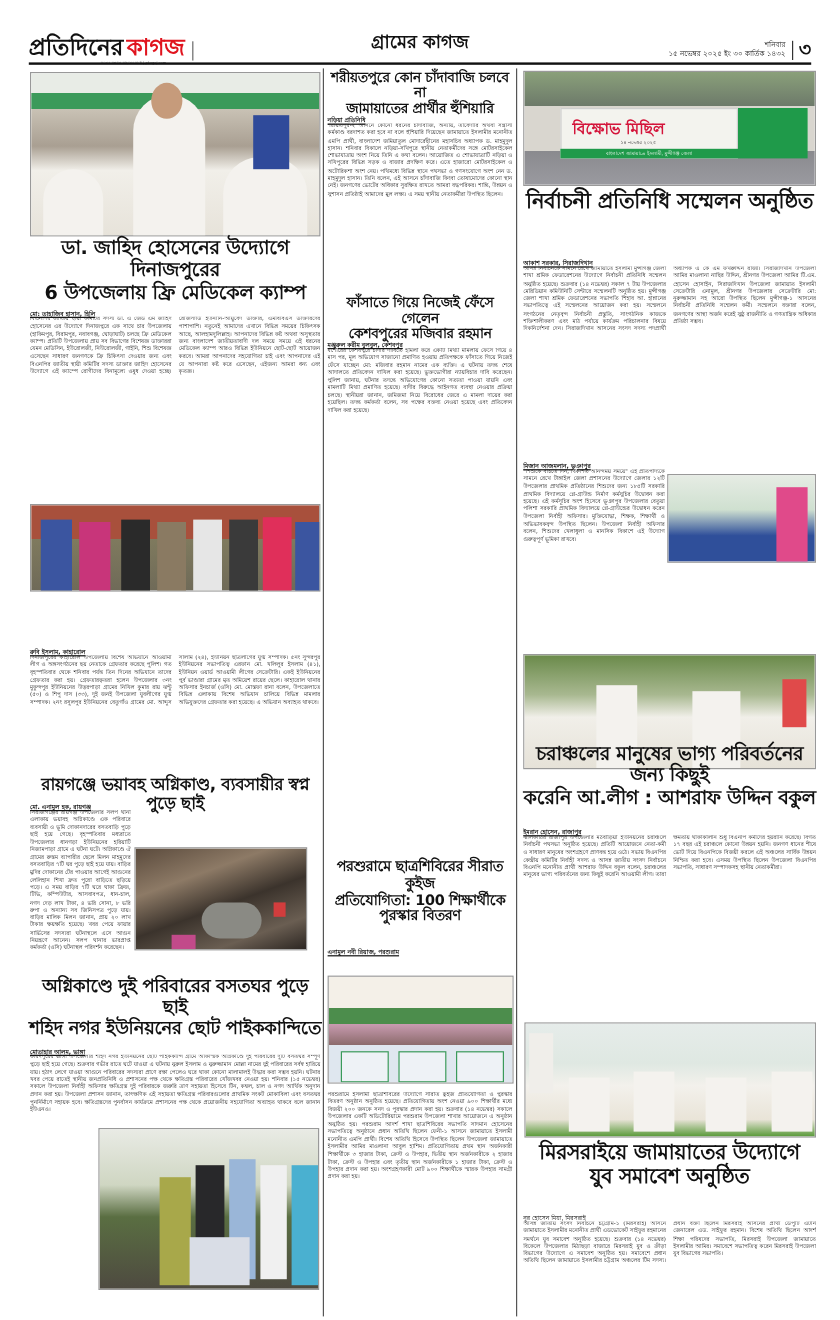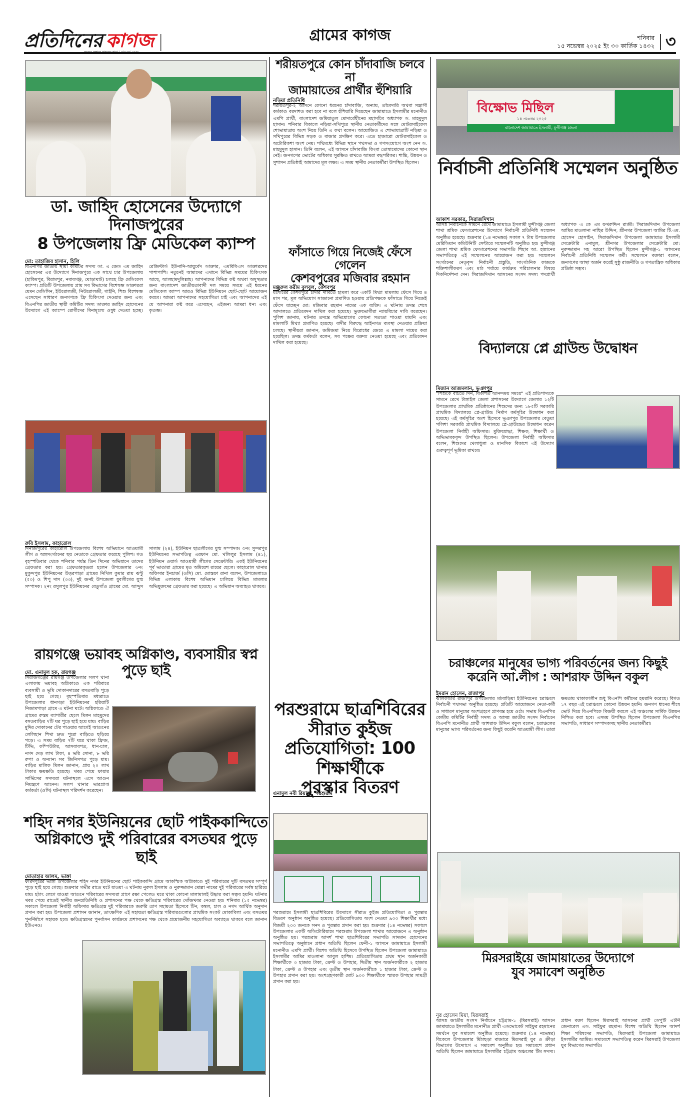--- a/index.html
+++ b/index.html
@@ -1,20 +1,20 @@
 <!DOCTYPE html>
 <html><head>
 <meta charset="utf-8">
 <style>
   * { box-sizing: border-box; margin: 0; padding: 0; }
   html, body { width: 700px; height: 1100px; background: #fff; overflow: hidden; }
   body { font-family: "DejaVu Sans", sans-serif; color: #111; position: relative; }
 
   .masthead { position: absolute; left: 24px; right: 24px; top: 26px; height: 24px; display: flex; align-items: flex-end; justify-content: space-between; }
-  .brand { display: flex; align-items: flex-end; font-family: "DejaVu Serif", serif; font-weight: bold; font-size: 19px; line-height: 1; font-style: italic; }
+  .brand { display: flex; align-items: flex-end; font-family: "DejaVu Serif", serif; font-weight: bold; font-size: 19px; line-height: 1; }
   .brand .p1 { color: #111; }
   .brand .p2 { color: #e0141e; margin-left: 3px; }
   .brand .sep { color: #888; font-weight: normal; margin-left: 4px; font-size: 16px; }
   .brand-wrap { position: relative; }
   .brand-tag { position: absolute; left: 60px; bottom: -5px; font-size: 3px; color: #444; white-space: nowrap; }
   .section-title { font-family: "DejaVu Sans", sans-serif; font-size: 15px; font-weight: bold; position: absolute; left: 50%; transform: translateX(-50%); bottom: 2px; }
   .dateblock { display: flex; align-items: flex-end; }
   .dates { text-align: right; font-size: 6px; line-height: 1.3; }
   .dates .day { font-size: 6px; }
   .pageno { margin-left: 5px; padding-left: 5px; border-left: 1px solid #333; font-size: 16px; font-weight: bold; line-height: 1; }
@@ -57,21 +57,21 @@
 <div class="photo" style="left:25px;top:60px;width:242px;height:137px;">
   <div class="bg" style="background:linear-gradient(180deg,#e8ece6 0%,#e8ece6 12%,#3b9a5a 12%,#3b9a5a 22%,#c9c2b5 22%,#a99f92 45%,#f1efe9 60%,#e7e3da 100%);"></div>
   <div style="position:absolute;left:85px;top:18px;width:60px;height:120px;background:#f4f2ee;border-radius:30px 30px 0 0;"></div>
   <div style="position:absolute;left:100px;top:8px;width:26px;height:30px;background:#c69b7b;border-radius:50%;"></div>
   <div style="position:absolute;left:10px;top:80px;width:50px;height:57px;background:#f4f2ee;border-radius:25px 25px 0 0;"></div>
   <div style="position:absolute;left:160px;top:70px;width:70px;height:67px;background:#f4f2ee;border-radius:30px 30px 0 0;"></div>
   <div style="position:absolute;left:185px;top:35px;width:30px;height:45px;background:#2f4a9a;"></div>
 </div>
 <div class="hl" style="left:24px;top:198px;width:244px;font-size:16px;">
   <div>ডা. জাহিদ হোসেনের উদ্যোগে দিনাজপুরের</div>
-  <div>8 উপজেলায় ফ্রি মেডিকেল ক্যাম্প</div>
+  <div>6 উপজেলায় ফ্রি মেডিকেল ক্যাম্প</div>
 </div>
 <div class="byline" style="left:25px;top:258px;">মো: তাহাজিব হাসান, হিলি</div>
 <div class="body cols2" style="left:25px;top:264px;width:242px;height:150px;">বিএনপির জাতীয় স্থায়ী কমিটির সদস্য ডা. এ জেড এম জাহিদ হোসেনের এর উদ্যোগে দিনাজপুরে এক সাথে চার উপজেলায় (হাকিমপুর, বিরামপুর, নবাবগঞ্জ, ঘোড়াঘাট) চলছে ফ্রি মেডিকেল ক্যাম্প। প্রতিটি উপজেলায় প্রায় সব বিভাগের বিশেষজ্ঞ ডাক্তাররা যেমন মেডিসিন, ইউরোলজী, নিউরোলজী, গাইনি, শিশু বিশেষজ্ঞ এসেছেন সাধারণ জনগণকে ফ্রি চিকিৎসা দেওয়ার জন্য এবং বিএনপির জাতীয় স্থায়ী কমিটির সদস্য ডাক্তার জাহিদ হোসেনের উদ্যোগে এই ক্যাম্পে রোগীদের বিনামূল্যে ওষুধ দেওয়া হচ্ছে। রেজিস্টার্ড ইউনানি-আয়ুর্বেদ ডাক্তার, এমবিবিএস ডাক্তারদের পাশাপাশি। নতুনেই আমাদের এখানে বিভিন্ন সময়ের চিকিৎসক আছে, আলহামদুলিল্লাহ। আপনাদের বিভিন্ন কষ্ট অথবা অসুস্থতার জন্য বাংলাদেশ জাতীয়তাবাদী দল সময়ে সময়ে এই ধরনের মেডিকেল ক্যাম্প আরও বিভিন্ন ইউনিয়নে ছোট-ছোট আয়োজন করবে। আমরা আপনাদের সহযোগিতা চাই এবং আপনাদের এই যে আপনারা কষ্ট করে এসেছেন, এইজন্য আমরা ধন্য এবং কৃতজ্ঞ।</div>
 
 <div class="photo" style="left:25px;top:420px;width:242px;height:73px;">
   <div class="bg" style="background:linear-gradient(180deg,#a8503c 0%,#a8503c 40%,#7f7a5e 40%,#6f6a58 100%);"></div>
   <div style="position:absolute;left:8px;top:12px;width:26px;height:61px;background:#3b55a0;"></div>
   <div style="position:absolute;left:40px;top:14px;width:26px;height:59px;background:#c8357a;"></div>
   <div style="position:absolute;left:75px;top:12px;width:24px;height:61px;background:#2a2a2a;"></div>
   <div style="position:absolute;left:105px;top:14px;width:24px;height:59px;background:#8a7a62;"></div>
@@ -87,22 +87,22 @@
 <div class="hl" style="left:24px;top:646px;width:244px;font-size:14px;">রায়গঞ্জে ভয়াবহ অগ্নিকাণ্ড, ব্যবসায়ীর স্বপ্ন পুড়ে ছাই</div>
 <div class="byline" style="left:25px;top:669px;">মো. এনামুল হক, রায়গঞ্জ</div>
 <div class="body" style="left:25px;top:675px;width:84px;height:130px;">সিরাজগঞ্জের রায়গঞ্জ উপজেলার সলপ থানা এলাকায় ভয়াবহ অগ্নিকাণ্ডে এক পরিবারে ব্যবসায়ী ও ভূমি দোকানদারের বসতবাড়ি পুড়ে ছাই হয়ে গেছে। বৃহস্পতিবার মধ্যরাতে উপজেলার ধানগড়া ইউনিয়নের হরিয়াটি নিজামপাড়া গ্রামে এ ঘটনা ঘটে। অগ্নিকাণ্ডে ঐ গ্রামের রুস্তম ব্যাপারীর ছেলে মিলন মাহমুদের বসতবাড়ির ৭টি ঘর পুড়ে ছাই হয়ে যায়। বাড়ির মুদির দোকানের টের পাওয়ার আগেই আগুনের লেলিহান শিখা দ্রুত পুরো বাড়িতে ছড়িয়ে পড়ে। এ সময় বাড়ির ৭টি ঘরে থাকা ফ্রিজ, টিভি, কম্পিউটার, আসবাবপত্র, ধান-চাল, নগদ দেড় লাখ টাকা, ৪ ভরি সোনা, ৮ ভরি রুপা ও অন্যান্য সব জিনিসপত্র পুড়ে যায়। বাড়ির মালিক মিলন জানান, প্রায় ২০ লাখ টাকার ক্ষয়ক্ষতি হয়েছে। খবর পেয়ে ফায়ার সার্ভিসের সদস্যরা ঘটনাস্থলে এসে আগুন নিয়ন্ত্রণে আনেন। সলপ থানার ভারপ্রাপ্ত কর্মকর্তা (ওসি) ঘটনাস্থল পরিদর্শন করেছেন।</div>
 <div class="photo" style="left:112px;top:706px;width:144px;height:86px;">
   <div class="bg" style="background:linear-gradient(160deg,#5a4a3c 0%,#8d7a66 30%,#3b332c 55%,#6a5e52 80%,#2c2622 100%);"></div>
   <div style="position:absolute;left:55px;top:45px;width:50px;height:30px;background:#8a8a84;border-radius:20px;"></div>
   <div style="position:absolute;left:115px;top:45px;width:10px;height:12px;background:#d23d3d;"></div>
   <div style="position:absolute;left:30px;top:72px;width:20px;height:12px;background:#c24a8a;"></div>
 </div>
 <div class="hl" style="left:24px;top:814px;width:244px;font-size:15px;">
+  <div>অগ্নিকাণ্ডে দুই পরিবারের বসতঘর পুড়ে ছাই</div>
   <div>শহিদ নগর ইউনিয়নের ছোট পাইককান্দিতে</div>
-  <div>অগ্নিকাণ্ডে দুই পরিবারের বসতঘর পুড়ে ছাই</div>
 </div>
 <div class="byline" style="left:25px;top:873px;">মোতাহার আলম, ভাঙ্গা</div>
 <div class="body" style="left:25px;top:879px;width:242px;height:60px;">ফরিদপুরের ভাঙ্গা উপজেলার শহিদ নগর ইউনিয়নের ছোট পাইককান্দি গ্রামে আকস্মিক অগ্নিকাণ্ডে দুই পরিবারের দুটি বসতঘর সম্পূর্ণ পুড়ে ছাই হয়ে গেছে। শুক্রবার গভীর রাতে ঘটে যাওয়া এ ঘটনায় নুরুল ইসলাম ও নুরুজ্জামান মোল্লা নামের দুই পরিবারের সর্বস্ব হারিয়ে যায়। হঠাৎ লেগে যাওয়া আগুনে পরিবারের সদস্যরা প্রাণে রক্ষা পেলেও ঘরে থাকা কোনো মালামালই উদ্ধার করা সম্ভব হয়নি। ঘটনার খবর পেয়ে রাতেই স্থানীয় জনপ্রতিনিধি ও প্রশাসনের পক্ষ থেকে ক্ষতিগ্রস্ত পরিবারের খোঁজখবর নেওয়া হয়। শনিবার (১৫ নভেম্বর) সকালে উপজেলা নির্বাহী অফিসার ক্ষতিগ্রস্ত দুই পরিবারকে জরুরি ত্রাণ সহায়তা হিসেবে টিন, কম্বল, চাল ও নগদ আর্থিক অনুদান প্রদান করা হয়। উপজেলা প্রশাসন জানান, তাৎক্ষণিক এই সহায়তা ক্ষতিগ্রস্ত পরিবারগুলোর প্রাথমিক সংকট মোকাবিলা এবং বসতঘর পুনর্নির্মাণে সহায়ক হবে। ক্ষতিগ্রস্তদের পুনর্বাসন কার্যক্রমে প্রশাসনের পক্ষ থেকে প্রয়োজনীয় সহযোগিতা অব্যাহত থাকবে বলে জানান ইউএনও।</div>
 <div class="photo" style="left:82px;top:940px;width:184px;height:135px;">
   <div class="bg" style="background:linear-gradient(180deg,#e9ebe5 0%,#cfd6c2 35%,#5a6e42 55%,#4e4a40 100%);"></div>
   <div style="position:absolute;left:50px;top:40px;width:26px;height:90px;background:#a8a84a;"></div>
   <div style="position:absolute;left:80px;top:30px;width:24px;height:95px;background:#28282a;"></div>
   <div style="position:absolute;left:108px;top:25px;width:22px;height:100px;background:#9ab6d8;"></div>
   <div style="position:absolute;left:134px;top:30px;width:22px;height:95px;background:#f0f0f0;"></div>
   <div style="position:absolute;left:160px;top:30px;width:24px;height:100px;background:#4ab0d0;"></div>
@@ -116,21 +116,21 @@
   <div>জামায়াতের প্রার্থীর হুঁশিয়ারি</div>
 </div>
 <div class="byline" style="left:273px;top:97px;">নড়িয়া প্রতিনিধি</div>
 <div class="body" style="left:273px;top:103px;width:154px;height:138px;">শরীয়তপুর-২ আসনে কোনো ধরনের চাঁদাবাজি, অন্যায়, তাঁবেদারি অথবা সন্ত্রাসী কর্মকাণ্ড বরদাশত করা হবে না বলে হুঁশিয়ারি দিয়েছেন জামায়াতে ইসলামীর মনোনীত এমপি প্রার্থী, বাংলাদেশ জমিয়াতুল মোদার্রেছীনের মহাসচিব অধ্যাপক ড. মাহমুদুল হাসান। শনিবার বিকালে নড়িয়া-সখিপুরে স্থানীয় নেতাকর্মীদের সঙ্গে মোটরসাইকেল শোভাযাত্রায় অংশ নিয়ে তিনি এ কথা বলেন। আয়োজিত এ শোভাযাত্রাটি নড়িয়া ও সখিপুরের বিভিন্ন সড়ক ও বাজার প্রদক্ষিণ করে। এতে হাজারো মোটরসাইকেল ও অটোরিকশা অংশ নেয়। পথিমধ্যে বিভিন্ন স্থানে পথসভা ও গণসংযোগে অংশ নেন ড. মাহমুদুল হাসান। তিনি বলেন, এই আসনে চাঁদাবাজি কিংবা তোষামোদের কোনো স্থান নেই। জনগণের ভোটের অধিকার সুরক্ষিত রাখতে আমরা বদ্ধপরিকর। শান্তি, উন্নয়ন ও সুশাসন প্রতিষ্ঠাই আমাদের মূল লক্ষ্য। এ সময় স্থানীয় নেতাকর্মীরা উপস্থিত ছিলেন।</div>
 <div class="hl" style="left:272px;top:246px;width:156px;font-size:11.5px;">
   <div>ফাঁসাতে গিয়ে নিজেই ফেঁসে গেলেন</div>
   <div>কেশবপুরের মজিবার রহমান</div>
 </div>
 <div class="byline" style="left:273px;top:284px;">মঞ্জুরুল করীম বুলবুল, কেশবপুর</div>
 <div class="body" style="left:273px;top:290px;width:154px;height:422px;">যশোরের কেশবপুরে চাঁদার দাবিতে হামলা করে একটি মিথ্যা মামলায় ফেঁসে গিয়ে ৪ মাস পর, মূল অভিযোগ সাজানো প্রমাণিত হওয়ায় প্রতিপক্ষকে ফাঁসাতে গিয়ে নিজেই ফেঁসে যাচ্ছেন মো: মজিবার রহমান নামের এক ব্যক্তি। এ ঘটনায় তদন্ত শেষে আদালতে প্রতিবেদন দাখিল করা হয়েছে। ভুক্তভোগীরা ন্যায়বিচার দাবি করেছেন। পুলিশ জানায়, ঘটনার তদন্তে অভিযোগের কোনো সত্যতা পাওয়া যায়নি এবং মামলাটি মিথ্যা প্রমাণিত হয়েছে। বাদীর বিরুদ্ধে আইনগত ব্যবস্থা নেওয়ার প্রক্রিয়া চলছে। স্থানীয়রা জানান, জমিজমা নিয়ে বিরোধের জেরে এ মামলা দায়ের করা হয়েছিল। তদন্ত কর্মকর্তা বলেন, সব পক্ষের বক্তব্য নেওয়া হয়েছে এবং প্রতিবেদন দাখিল করা হয়েছে।</div>
-<div class="hl" style="left:272px;top:700px;width:156px;font-size:17px;">
+<div class="hl" style="left:272px;top:716px;width:156px;font-size:12px;">
   <div>পরশুরামে ছাত্রশিবিরের সীরাত কুইজ</div>
   <div>প্রতিযোগিতা: 100 শিক্ষার্থীকে</div>
   <div>পুরস্কার বিতরণ</div>
 </div>
 <div class="byline" style="left:273px;top:790px;">এনামুল নবী রিয়াজ, পরশুরাম</div>
 <div class="photo" style="left:273px;top:813px;width:155px;height:90px;">
   <div class="bg" style="background:linear-gradient(180deg,#f4f0e8 0%,#f4f0e8 30%,#4c8d4c 30%,#4c8d4c 45%,#c89bb0 45%,#8a6a6a 65%,#dfe7ef 65%,#dfe7ef 100%);"></div>
   <div style="position:absolute;left:10px;top:62px;width:40px;height:26px;background:#eef2f6;border:1px solid #3a9a5a;"></div>
   <div style="position:absolute;left:58px;top:62px;width:40px;height:26px;background:#eef2f6;border:1px solid #3a9a5a;"></div>
   <div style="position:absolute;left:106px;top:62px;width:40px;height:26px;background:#eef2f6;border:1px solid #3a9a5a;"></div>
@@ -146,46 +146,45 @@
   <div class="banner-text" style="left:40px;top:38px;">বিক্ষোভ মিছিল</div>
   <div style="position:absolute;left:80px;top:56px;font-size:4px;color:#333;">১৪ নভেম্বর ২০২৫</div>
   <div style="position:absolute;left:30px;top:64px;width:148px;height:8px;background:#1f9a4a;color:#fff;font-size:4px;line-height:8px;text-align:center;">বাংলাদেশ জামায়াতে ইসলামী, মুন্সীগঞ্জ জেলা</div>
 </div>
 <div class="hl" style="left:434px;top:158px;width:248px;font-size:17.5px;">
   <div>নির্বাচনী প্রতিনিধি সম্মেলন অনুষ্ঠিত</div>
 </div>
 <div class="byline" style="left:436px;top:216px;">আকাশ সরকার, সিরাজদিখান</div>
 <div class="body cols2" style="left:436px;top:222px;width:244px;height:112px;">আসন্ন নির্বাচনকে সামনে রেখে জামায়াতে ইসলামী মুন্সীগঞ্জ জেলা শাখা শ্রমিক ফেডারেশনের উদ্যোগে নির্বাচনী প্রতিনিধি সম্মেলন অনুষ্ঠিত হয়েছে। শুক্রবার (১৪ নভেম্বর) সকাল ৭ টায় উপজেলার মেরিডিয়ান কমিউনিটি সেন্টারে সম্মেলনটি অনুষ্ঠিত হয়। মুন্সীগঞ্জ জেলা শাখা শ্রমিক ফেডারেশনের সভাপতি শিহাব আ. হান্নানের সভাপতিত্বে এই সম্মেলনের আয়োজন করা হয়। সম্মেলনে সংগঠনের নেতৃবৃন্দ নির্বাচনী প্রস্তুতি, সাংগঠনিক কাজকে শক্তিশালীকরণ এবং মাঠ পর্যায়ে কার্যক্রম পরিচালনার বিষয়ে দিকনির্দেশনা দেন। সিরাজদিখান আসনের সংসদ সদস্য পদপ্রার্থী অধ্যাপক এ কে এম ফখরুদ্দিন রাজী। সিরাজদিখান উপজেলা আমির মাওলানা নাছির উদ্দিন, শ্রীনগর উপজেলা আমির টি.এম. হোসেন হোসাইন, সিরাজদিখান উপজেলা জামায়াত ইসলামী সেক্রেটারি এনামুল, শ্রীনগর উপজেলার সেক্রেটারি মো: নুরুজ্জামান সহ আরো উপস্থিত ছিলেন মুন্সীগঞ্জ-১ আসনের নির্বাচনী প্রতিনিধি সম্মেলন কর্মী। সম্মেলনে বক্তারা বলেন, জনগণের আস্থা অর্জন করেই সুষ্ঠু রাজনীতি ও গণতান্ত্রিক অধিকার প্রতিষ্ঠা সম্ভব।</div>
 <div class="hl" style="left:434px;top:340px;width:248px;font-size:14px;">
-  <div>বিদ্যালয়ে প্লে গ্রাউন্ড উদ্বোধন</div>
 </div>
 <div class="byline" style="left:436px;top:385px;">মিজান আজমলান, ভূঞাপুর</div>
 <div class="body" style="left:436px;top:391px;width:118px;height:140px;">"শিশুকে বাঁচতে দিন, বিকশিত আনন্দময় সময়ে" এই প্রতিপাদ্যকে সামনে রেখে টাঙ্গাইল জেলা প্রশাসনের উদ্যোগে জেলার ১২টি উপজেলার প্রাথমিক প্রতিষ্ঠানের শিশুদের জন্য ১৮৫টি সরকারি প্রাথমিক বিদ্যালয়ে প্লে-গ্রাউন্ড নির্মাণ কর্মসূচির উদ্বোধন করা হয়েছে। এই কর্মসূচির অংশ হিসেবে ভূঞাপুর উপজেলার বেতুয়া পলিশা সরকারি প্রাথমিক বিদ্যালয়ে প্লে-গ্রাউন্ডের উদ্বোধন করেন উপজেলা নির্বাহী অফিসার। মুক্তিযোদ্ধা, শিক্ষক, শিক্ষার্থী ও অভিভাবকবৃন্দ উপস্থিত ছিলেন। উপজেলা নির্বাহী অফিসার বলেন, শিশুদের খেলাধুলা ও মানসিক বিকাশে এই উদ্যোগ গুরুত্বপূর্ণ ভূমিকা রাখবে।</div>
 <div class="photo" style="left:556px;top:395px;width:124px;height:74px;">
   <div class="bg" style="background:linear-gradient(180deg,#e6ece4 0%,#cfe0d0 40%,#2f4f9a 70%,#2f4f9a 100%);"></div>
   <div style="position:absolute;left:90px;top:10px;width:26px;height:64px;background:#e04a8a;"></div>
 </div>
 <div class="photo" style="left:436px;top:545px;width:244px;height:96px;">
   <div class="bg" style="background:linear-gradient(180deg,#6a8a4a 0%,#a8b890 35%,#f1efe9 55%,#e6e2d8 100%);"></div>
   <div style="position:absolute;left:60px;top:25px;width:34px;height:71px;background:#f4f2ee;"></div>
   <div style="position:absolute;left:140px;top:30px;width:40px;height:66px;background:#f4f2ee;"></div>
   <div style="position:absolute;left:215px;top:20px;width:20px;height:40px;background:#e04a4a;"></div>
 </div>
-<div class="hl" style="left:434px;top:657px;width:248px;font-size:12px;">
+<div class="hl" style="left:434px;top:619px;width:248px;font-size:16px;">
   <div>চরাঞ্চলের মানুষের ভাগ্য পরিবর্তনের জন্য কিছুই</div>
   <div>করেনি আ.লীগ : আশরাফ উদ্দিন বকুল</div>
 </div>
 <div class="byline" style="left:436px;top:690px;">ইমরান হোসেন, রাজাপুর</div>
 <div class="body cols2" style="left:436px;top:696px;width:244px;height:150px;">ঝালকাঠির রাজাপুর উপজেলার মঠবাড়িয়া ইউনিয়নের চরাঞ্চলে নির্বাচনী পথসভা অনুষ্ঠিত হয়েছে। প্রতিটি আয়োজনে নেতা-কর্মী ও সাধারণ মানুষের অংশগ্রহণে প্রাণবন্ত হয়ে ওঠে। সভায় বিএনপির কেন্দ্রীয় কমিটির নির্বাহী সদস্য ও আসন্ন জাতীয় সংসদ নির্বাচনে বিএনপি মনোনীত প্রার্থী আশরাফ উদ্দিন বকুল বলেন, চরাঞ্চলের মানুষের ভাগ্য পরিবর্তনের জন্য কিছুই করেনি আওয়ামী লীগ। তারা ক্ষমতায় থাকাকালীন শুধু বিএনপি কর্মীদের হয়রানি করেছে। বিগত ১৭ বছর এই চরাঞ্চলে কোনো উন্নয়ন হয়নি। জনগণ ধানের শীষে ভোট দিয়ে বিএনপিকে বিজয়ী করলে এই অঞ্চলের সার্বিক উন্নয়ন নিশ্চিত করা হবে। এসময় উপস্থিত ছিলেন উপজেলা বিএনপির সভাপতি, সাধারণ সম্পাদকসহ স্থানীয় নেতাকর্মীরা।</div>
 <div class="photo" style="left:437px;top:852px;width:243px;height:96px;">
   <div class="bg" style="background:linear-gradient(180deg,#e6ecea 0%,#dfe8e2 35%,#f3f1ec 55%,#e9e4d8 85%,#5a9a3a 100%);"></div>
   <div style="position:absolute;left:3px;top:8px;width:20px;height:50px;background:#f0eeea;"></div>
   <div style="position:absolute;left:36px;top:45px;width:34px;height:45px;background:#f4f2ee;"></div>
   <div style="position:absolute;left:90px;top:40px;width:34px;height:50px;background:#f4f2ee;"></div>
   <div style="position:absolute;left:150px;top:45px;width:34px;height:45px;background:#f4f2ee;"></div>
   <div style="position:absolute;left:205px;top:40px;width:34px;height:50px;background:#f4f2ee;"></div>
 </div>
-<div class="hl" style="left:434px;top:952px;width:248px;font-size:12px;">
+<div class="hl" style="left:434px;top:952px;width:248px;font-size:17px;">
   <div>মিরসরাইয়ে জামায়াতের উদ্যোগে</div>
   <div>যুব সমাবেশ অনুষ্ঠিত</div>
 </div>
 <div class="byline" style="left:436px;top:1012px;text-decoration:none;font-weight:normal;">নুর হোসেন মিয়া, মিরসরাই</div>
 <div class="body cols2" style="left:436px;top:1018px;width:244px;height:50px;">আসন্ন জাতীয় সংসদ নির্বাচনে চট্টগ্রাম-১ (মিরসরাই) আসনে জামায়াতে ইসলামীর মনোনীত প্রার্থী এডভোকেট সাইফুর রহমানের সমর্থনে যুব সমাবেশ অনুষ্ঠিত হয়েছে। শুক্রবার (১৪ নভেম্বর) বিকেলে উপজেলার মিঠাছড়া বাজারে মিরসরাই যুব ও ক্রীড়া বিভাগের উদ্যোগে এ সমাবেশ অনুষ্ঠিত হয়। সমাবেশে প্রধান অতিথি ছিলেন জামায়াতে ইসলামীর চট্টগ্রাম অঞ্চলের টিম সদস্য। প্রধান বক্তা ছিলেন মিরসরাই আসনের প্রার্থী ডেপুটি এটর্নি জেনারেল এড. সাইফুর রহমান। বিশেষ অতিথি ছিলেন আদর্শ শিক্ষা পরিষদের সভাপতি, মিরসরাই উপজেলা জামায়াতে ইসলামীর আমির। সমাবেশে সভাপতিত্ব করেন মিরসরাই উপজেলা যুব বিভাগের সভাপতি।</div>
 
 </body></html>

